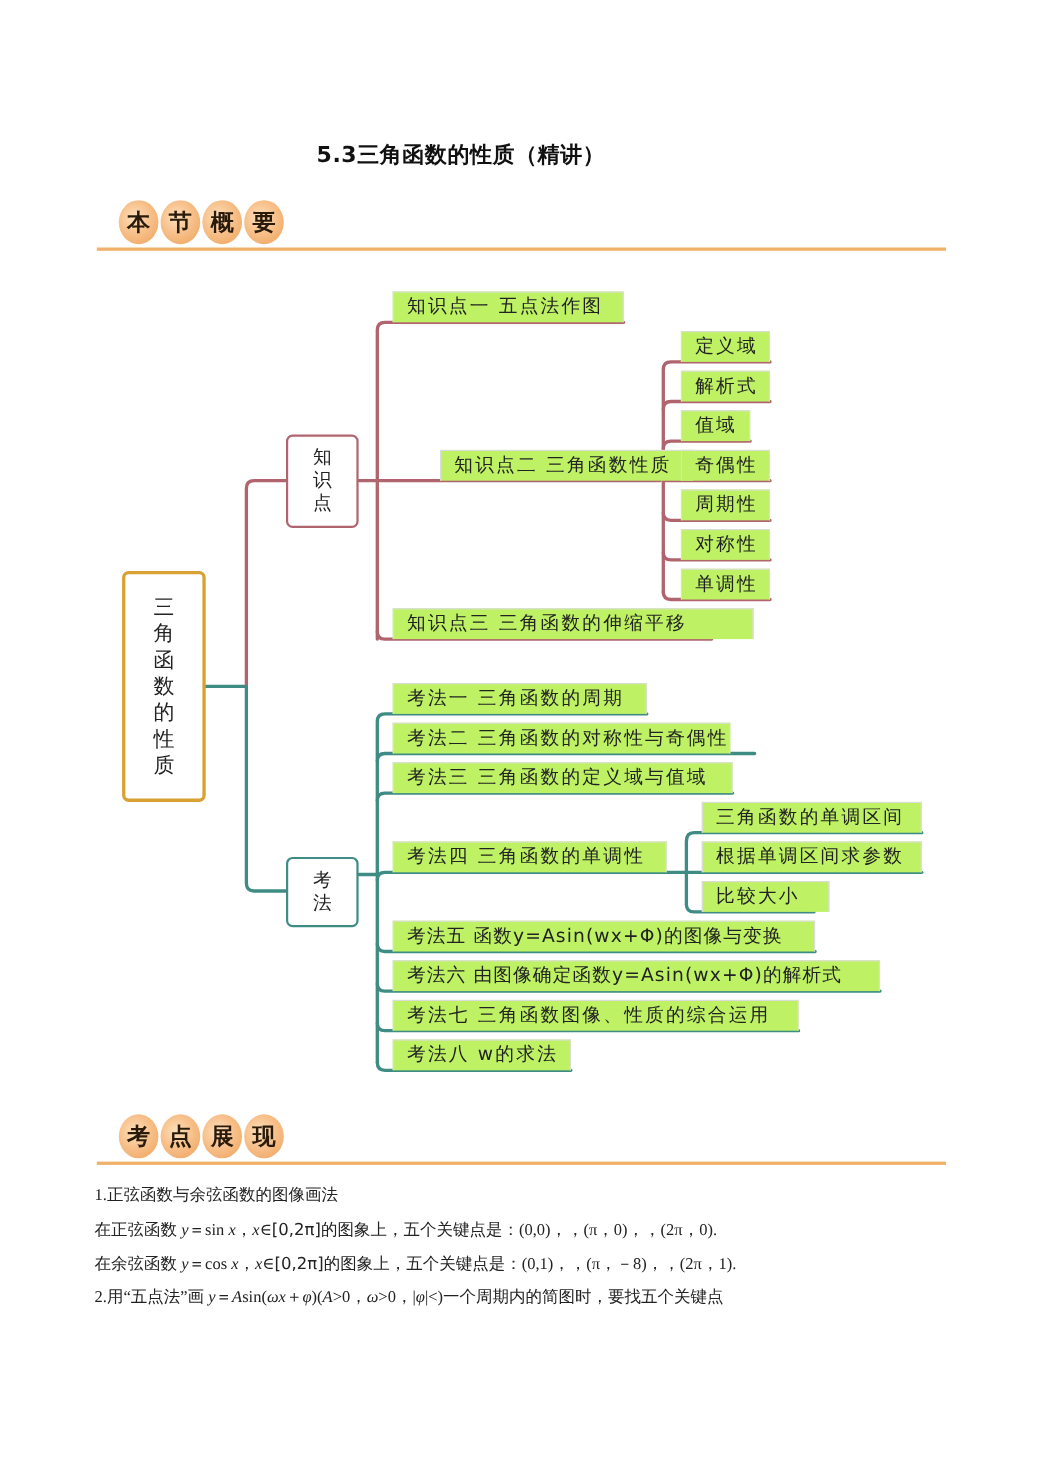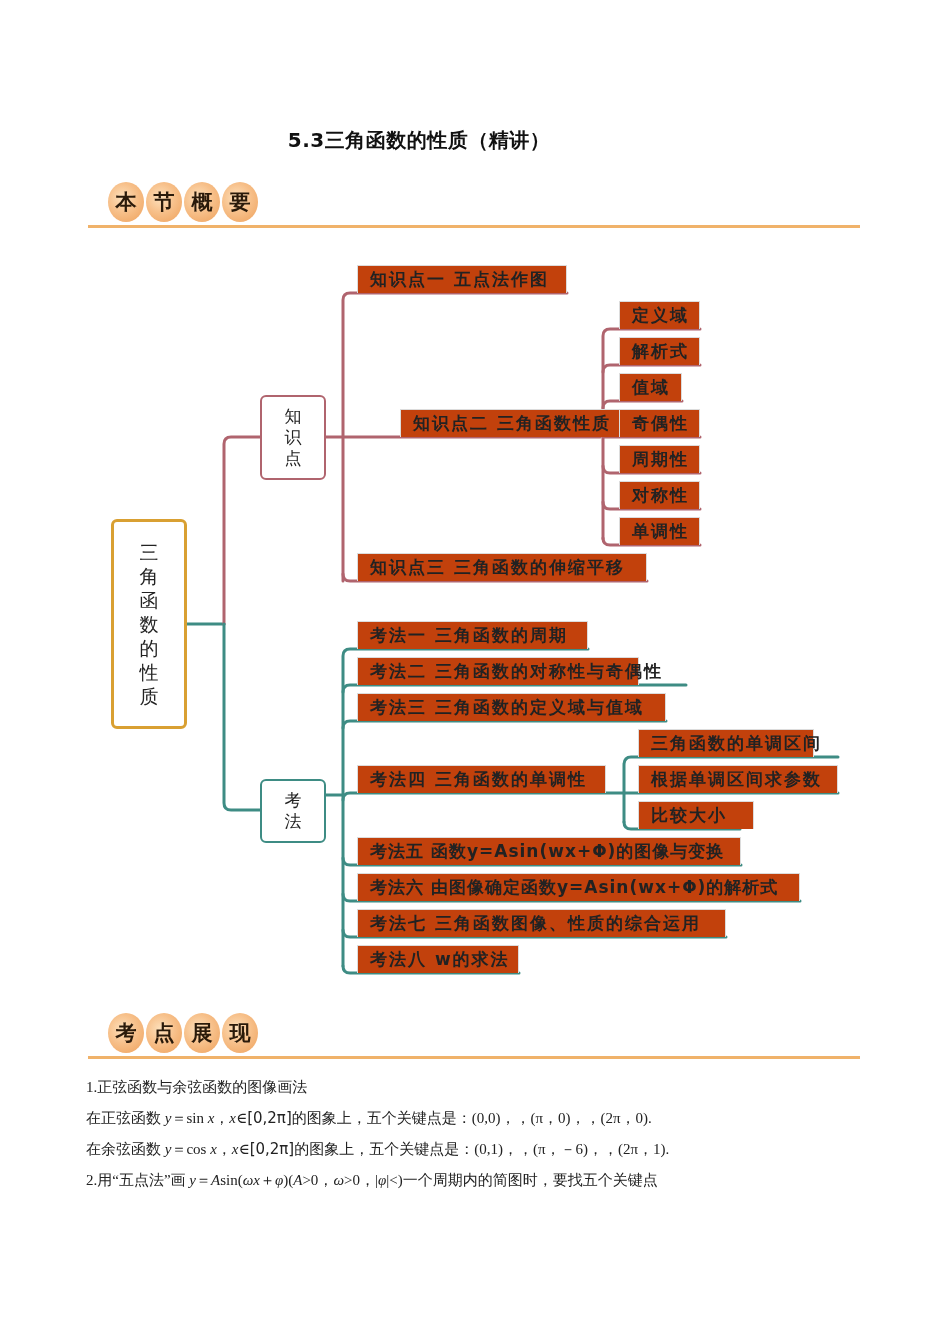--- a/index.html
+++ b/index.html
@@ -13,21 +13,21 @@
   .banner .rule { position:absolute; left:0; right:0; bottom:0; height:3px; background:#f0b26a; }
   .banner .balls { position:absolute; left:20px; top:0; display:flex; }
   .ball { width:36px; height:40px; border-radius:50%;
           background:radial-gradient(circle at 40% 40%, #fde1bd 0%, #f7c08a 45%, #eea05a 100%);
           margin-right:2px; display:flex; align-items:center; justify-content:center;
           font-size:21px; font-weight:bold; color:#2a1a0a; }
   .map { left:0; top:0; width:950px; height:1000px; }
   .lbl { position:absolute; box-sizing:border-box; padding:0 12px;
          border:1px solid #dcdcdc; border-bottom:none;
          font-size:17px; line-height:27px; height:28px; white-space:nowrap;
-         letter-spacing:2px; color:#222; background:#c2410c;font-weight:bold; }
+         letter-spacing:2px; color:#222; background:#bef264; }
   .root { position:absolute; left:111px; top:519px; width:76px; height:210px;
           box-sizing:border-box; border:3px solid #d9a032; border-radius:6px;
           display:flex; flex-direction:column; align-items:center; justify-content:center;
           font-size:19px; line-height:24px; color:#222; background:#fff; }
   .root span, .hub span { display:block; }
   .hub { position:absolute; width:66px; box-sizing:border-box; border:2.5px solid;
          border-radius:6px; display:flex; flex-direction:column; align-items:center;
          justify-content:center; font-size:17px; line-height:21px; background:#fff; }
   .text { left:86px; width:780px; font-family:"Liberation Serif","DejaVu Serif",serif;
           font-size:15px; color:#222; line-height:31px; }
@@ -104,57 +104,57 @@
   <span>点</span>
 </div>
 
 <div class="hub" style="left:260px; top:779px; height:64px; border-color:#3e8c84;">
   <span>考</span>
   <span>法</span>
 </div>
 
 <div class="lbl" style="left:357px; top:265px; width:210px;">知识点一  五点法作图</div>
 <div class="lbl" style="left:357px; top:409px; width:230px;margin-left:43px;">知识点二  三角函数性质</div>
-<div class="lbl" style="left:357px; top:553px; width:290px;">知识点三  三角函数的伸缩平移</div>
+<div class="lbl" style="left:357px; top:553px; width:328px;">知识点三  三角函数的伸缩平移</div>
 
 <div class="lbl" style="left:619px; top:301px; width:81px;">定义域</div>
 <div class="lbl" style="left:619px; top:337px; width:81px;">解析式</div>
 <div class="lbl" style="left:619px; top:373px; width:63px;">值域</div>
 <div class="lbl" style="left:619px; top:409px; width:81px;">奇偶性</div>
 <div class="lbl" style="left:619px; top:445px; width:81px;text-align:right;">周期性</div>
 <div class="lbl" style="left:619px; top:481px; width:81px;">对称性</div>
 <div class="lbl" style="left:619px; top:517px; width:81px;">单调性</div>
 
 <div class="lbl" style="left:357px; top:621px; width:231px;">考法一  三角函数的周期</div>
-<div class="lbl" style="left:357px; top:657px; width:282px;">考法二  三角函数的对称性与奇偶性</div>
+<div class="lbl" style="left:357px; top:657px; width:307px;">考法二  三角函数的对称性与奇偶性</div>
 <div class="lbl" style="left:357px; top:693px; width:309px;">考法三  三角函数的定义域与值域</div>
 <div class="lbl" style="left:357px; top:765px; width:249px;">考法四  三角函数的单调性</div>
 <div class="lbl" style="left:357px; top:837px; width:384px; letter-spacing:1px;">考法五  函数y=Asin(wx+Φ)的图像与变换</div>
 <div class="lbl" style="left:357px; top:873px; width:443px; letter-spacing:1px;">考法六  由图像确定函数y=Asin(wx+Φ)的解析式</div>
 <div class="lbl" style="left:357px; top:909px; width:369px;">考法七  三角函数图像、性质的综合运用</div>
 <div class="lbl" style="left:357px; top:945px; width:162px;">考法八  w的求法</div>
 
-<div class="lbl" style="left:638px; top:729px; width:176px;">三角函数的单调区间</div>
+<div class="lbl" style="left:638px; top:729px; width:200px;">三角函数的单调区间</div>
 <div class="lbl" style="left:638px; top:765px; width:200px;">根据单调区间求参数</div>
 <div class="lbl" style="left:638px; top:801px; width:116px;">比较大小</div>
 
 <div class="abs banner" style="top:1013px;">
   <div class="balls">
     <div class="ball">考</div>
     <div class="ball">点</div>
     <div class="ball">展</div>
     <div class="ball">现</div>
   </div>
   <div class="rule"></div>
 </div>
 
 <div class="abs text" style="top:1072px;">
   <div class="row">1.正弦函数与余弦函数的图像画法</div>
   <div class="row">
     <span>在正弦函数 </span><i>y</i><span>＝sin </span><i>x</i><span>，</span><i>x</i><span>∈</span><span class="mono">[0,2π]</span><span>的图象上，五个关键点是：(0,0)，，(π，0)，，(2π，0).</span>
   </div>
   <div class="row">
-    <span>在余弦函数 </span><i>y</i><span>＝cos </span><i>x</i><span>，</span><i>x</i><span>∈</span><span class="mono">[0,2π]</span><span>的图象上，五个关键点是：(0,1)，，(π，－6)，，(2π，1).</span>
+    <span>在余弦函数 </span><i>y</i><span>＝cos </span><i>x</i><span>，</span><i>x</i><span>∈</span><span class="mono">[0,2π]</span><span>的图象上，五个关键点是：(0,1)，，(π，－8)，，(2π，1).</span>
   </div>
   <div class="row">
     <span>2.用“五点法”画 </span><i>y</i><span>＝</span><i>A</i><span>sin(</span><i>ωx</i><span>＋</span><i>φ</i><span>)(</span><i>A</i><span>&gt;0，</span><i>ω</i><span>&gt;0，|</span><i>φ</i><span>|&lt;)一个周期内的简图时，要找五个关键点</span>
   </div>
 </div>
 
 </body></html>

